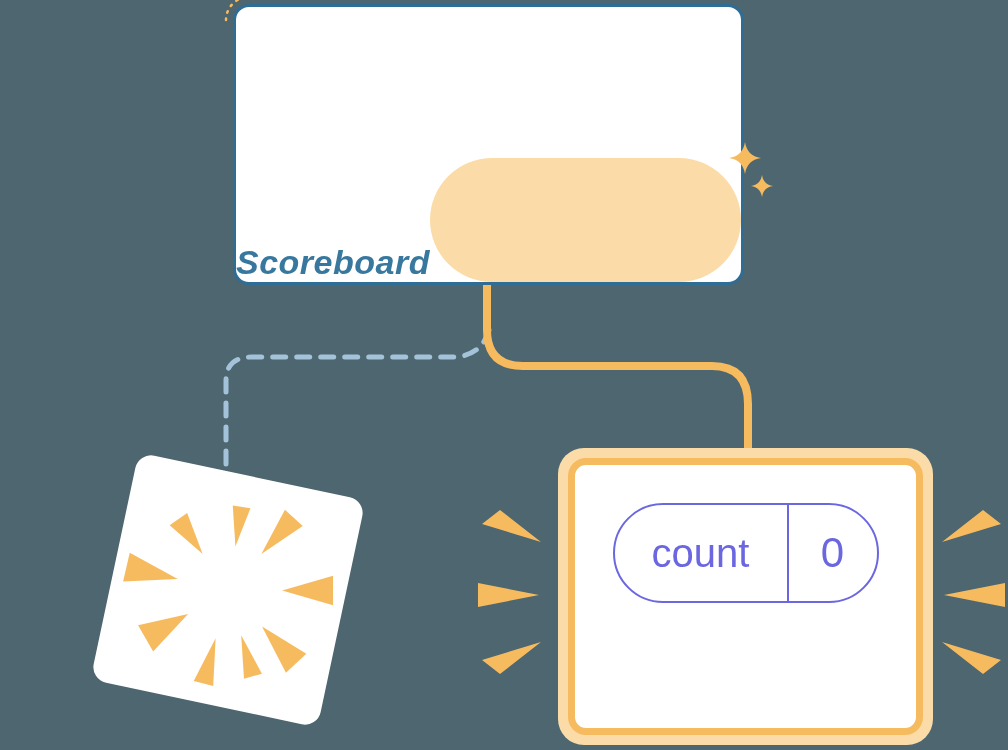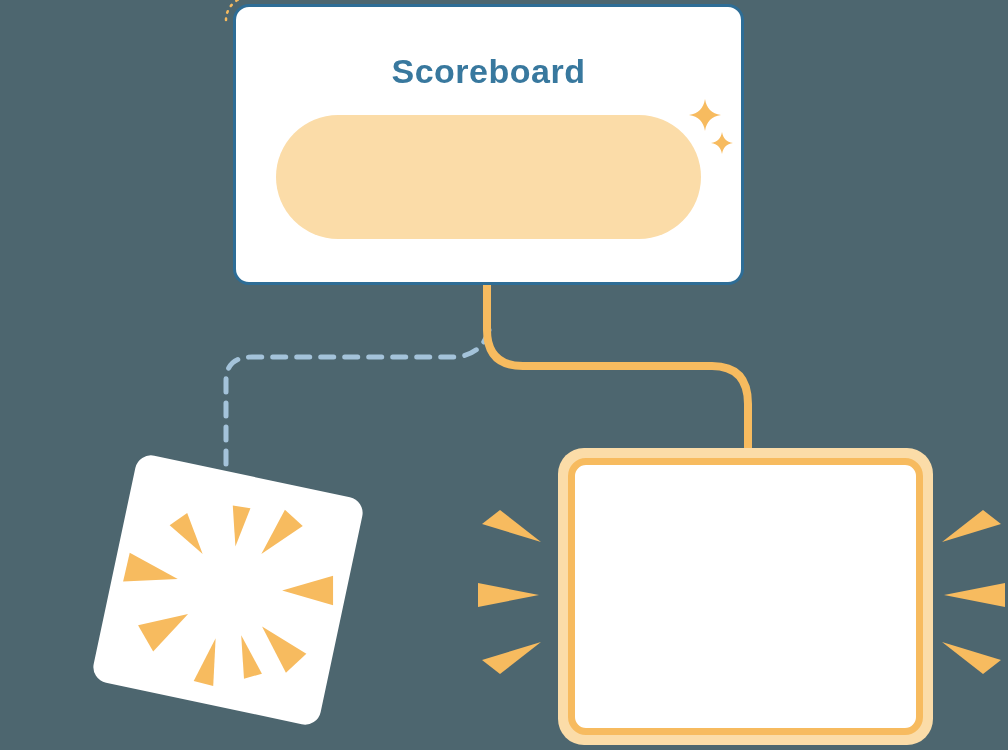--- a/index.html
+++ b/index.html
@@ -18,22 +18,23 @@
                 stroke-dasharray: 13 11; stroke-linecap: round; }
   .corner-dots { stroke: var(--orange, #F7BB5F); stroke-width: 2.5; fill: none;
                  stroke-dasharray: 1.5 6; stroke-linecap: round; }
 
   
   .card.scoreboard {
     position: absolute; left: 233px; top: 4px; width: 511px; height: 281px;
     background: var(--card-bg, #fff);
     border: 3.5px solid var(--card-border, #2E6D96);
     border-radius: 16px; box-sizing: border-box;
-    display: flex; flex-direction: column; align-items: center;
+    display: flex; align-items: flex-end;
     z-index: 2;
+    font-style: italic;
   }
   .card-title {
     font-size: 34px; font-weight: 600; line-height: 40px;
     color: var(--title, #38789E); letter-spacing: 0.5px;
   }
   .scoreboard .card-title { margin-top: 44px; }
 
   .pill-halo {
     position: relative; margin-top: 24px;
     width: 425px; height: 124px; box-sizing: border-box;
@@ -143,16 +144,20 @@
     <polygon points="9,152 27,166 68,134"></polygon>
   </svg>
   <svg class="emphasis right" width="70" height="170" viewBox="0 0 70 170">
     <polygon points="61,16 43,2 2,34"></polygon>
     <polygon points="65,75 65,99 4,87"></polygon>
     <polygon points="61,152 43,166 2,134"></polygon>
   </svg>
 
   <div class="counter-halo">
     <div class="counter-inner">
+      <div class="count-pill">
+        <div class="count-key">count</div>
+        <div class="count-val">0</div>
+      </div>
     </div>
   </div>
 
 </div>
 
 </body></html>

